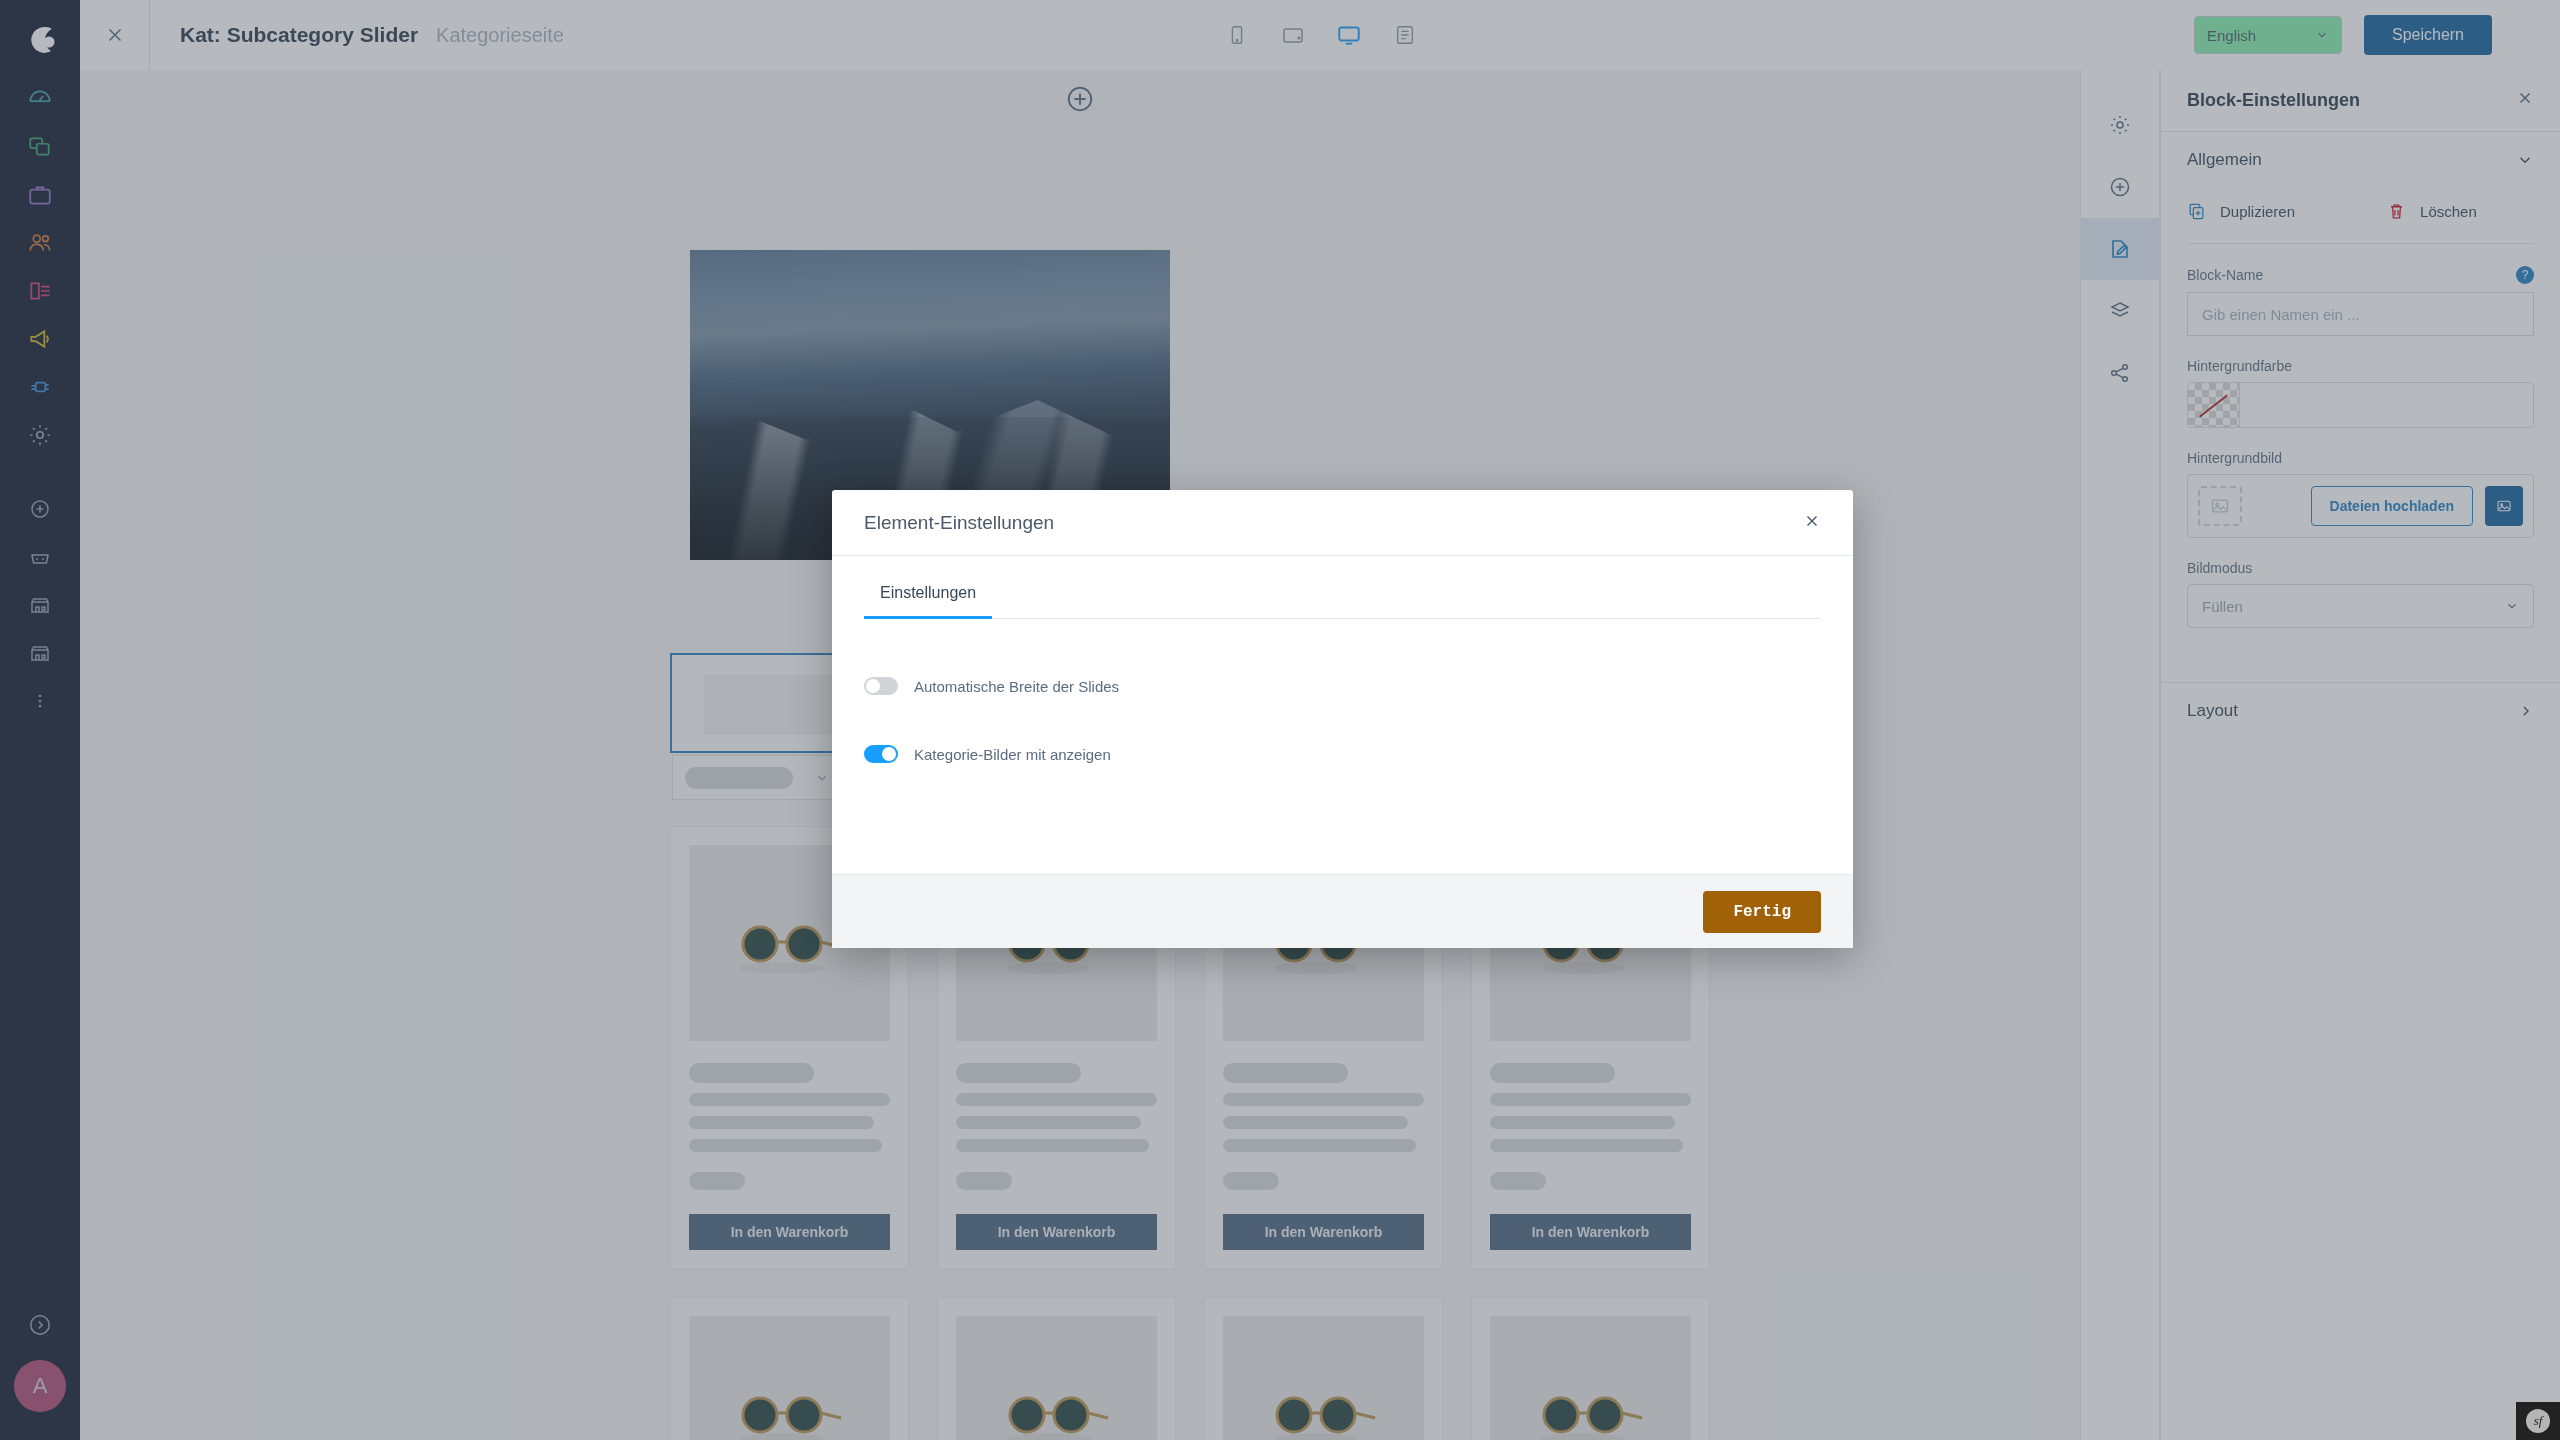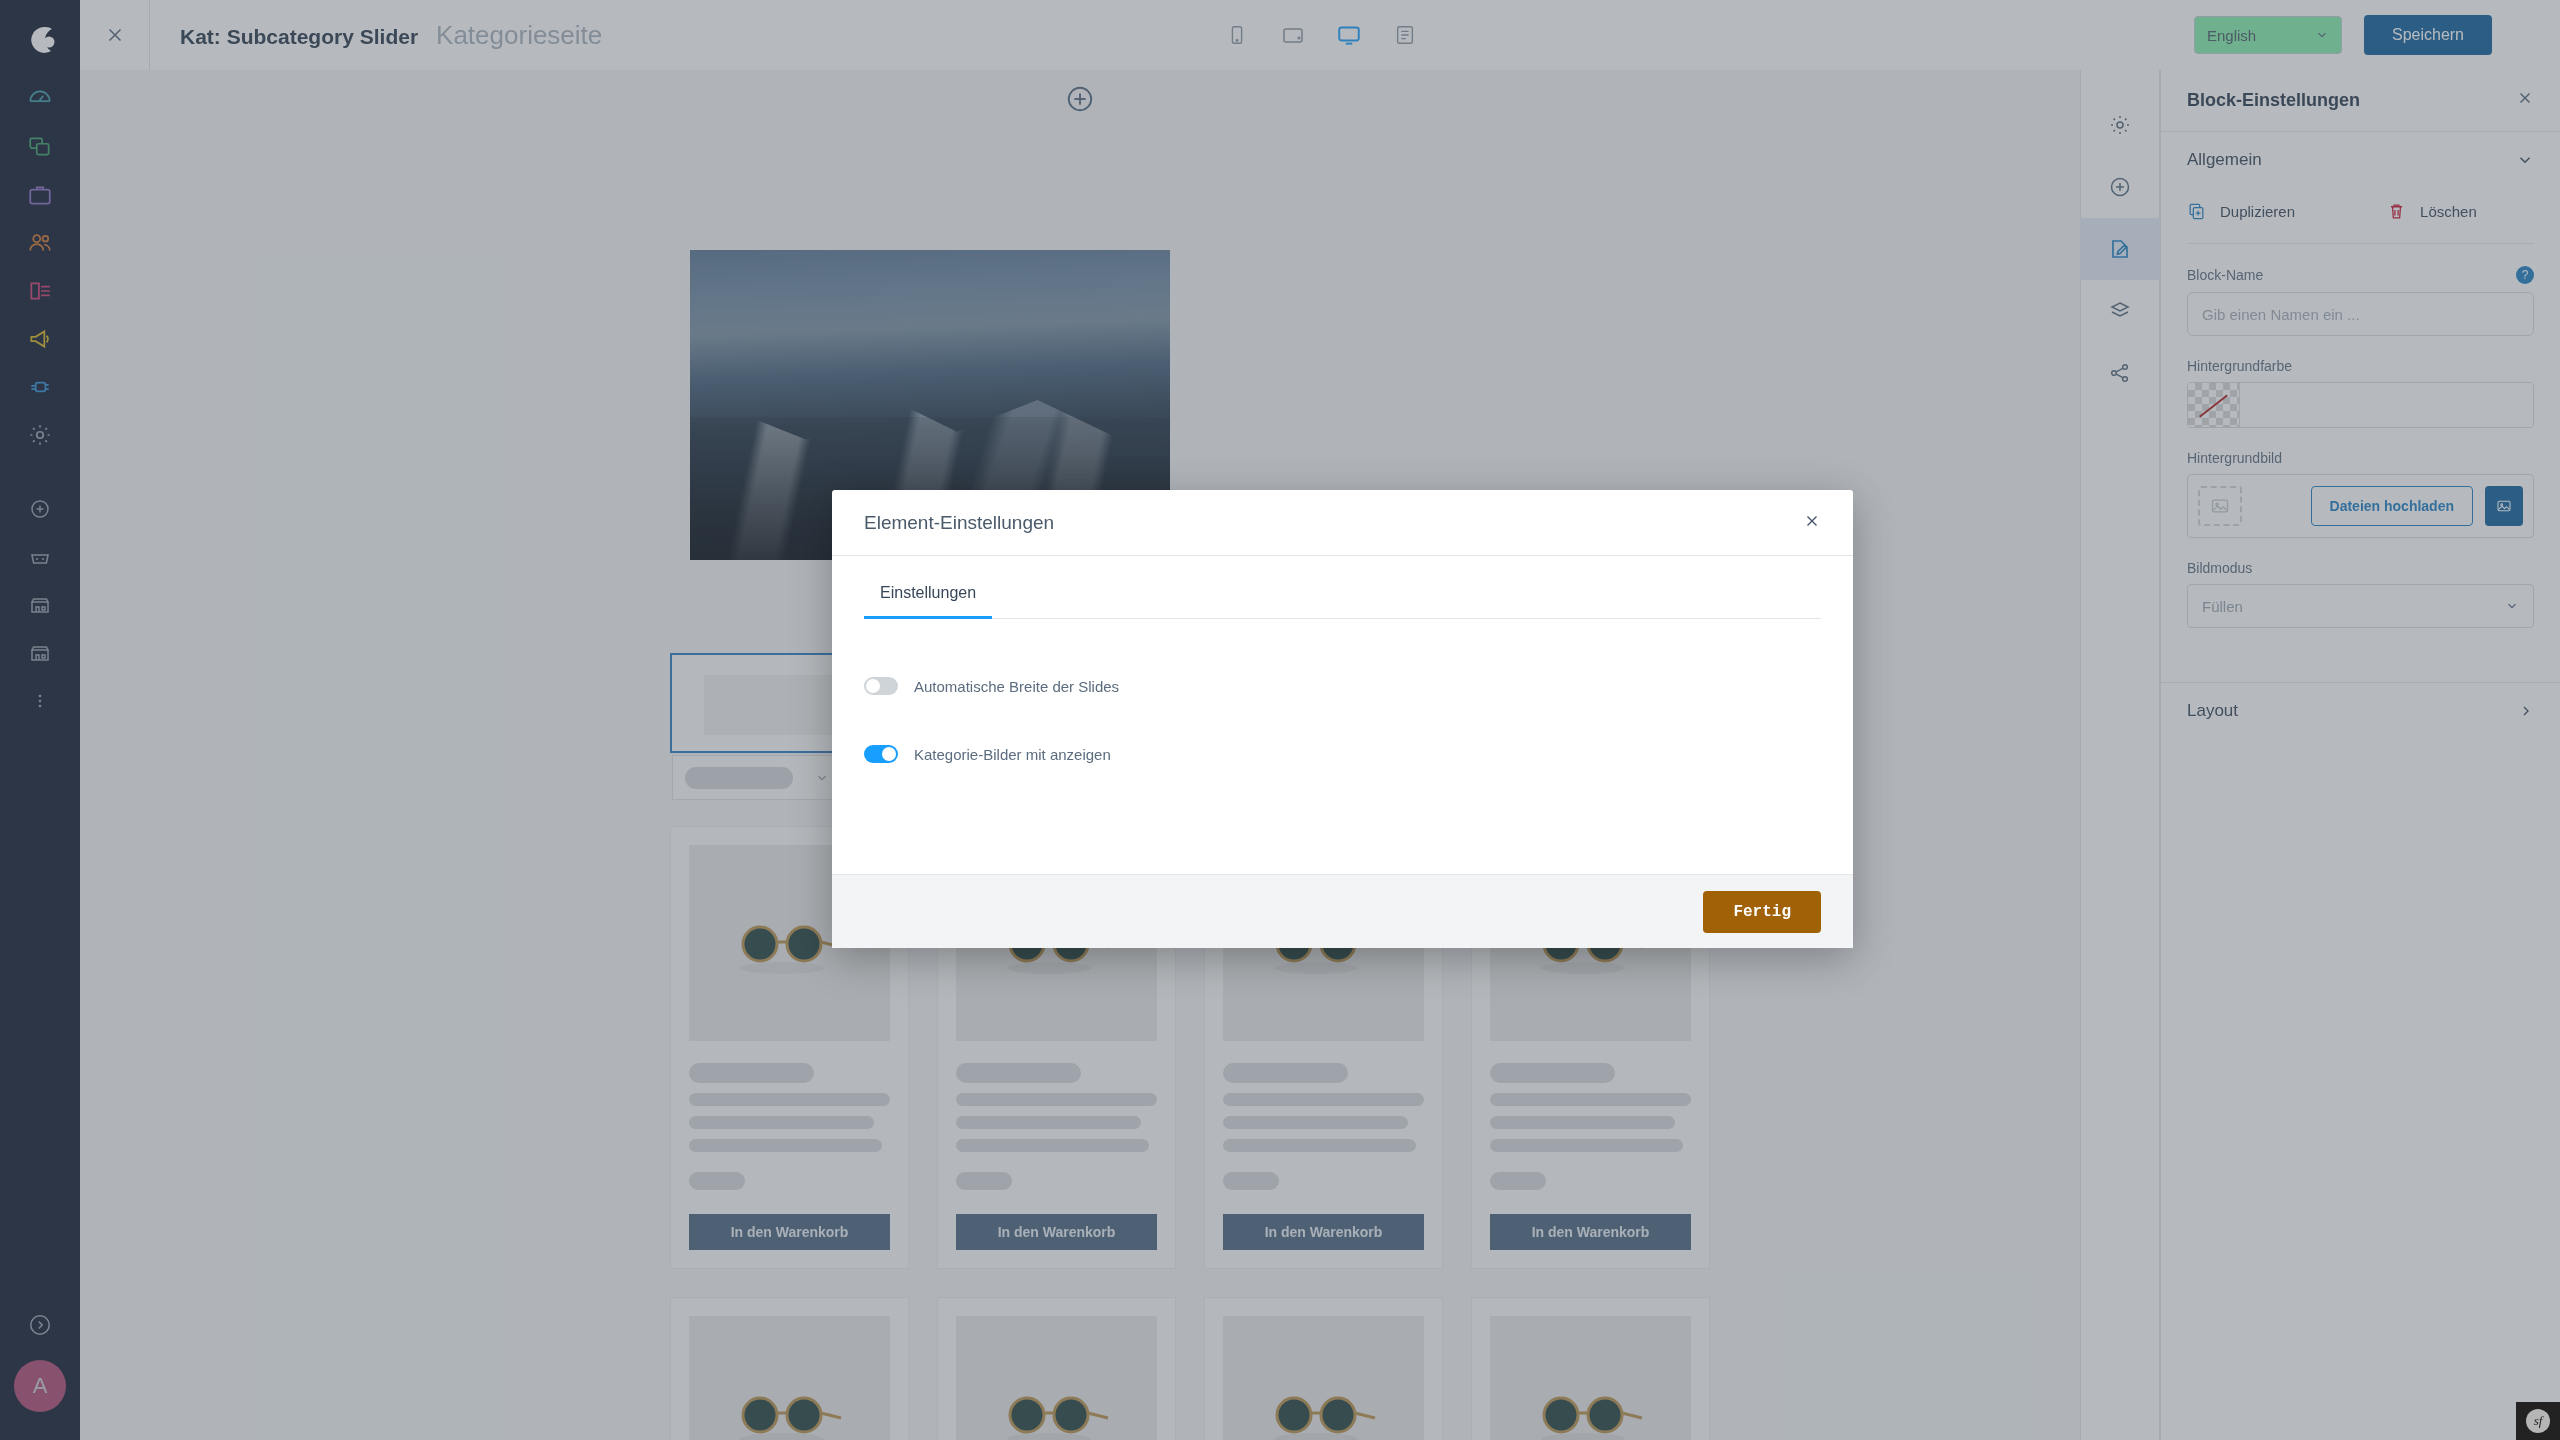--- a/index.html
+++ b/index.html
@@ -34,21 +34,21 @@
   .topbar {
     position: absolute; left: 80px; top: 0; width: 2480px; height: 70px;
     background: #fff; display: flex; align-items: center; z-index: 15;
   }
   .topbar-close {
     width: 70px; height: 70px; display: flex; align-items: center; justify-content: center;
     border-right: 1px solid #dfe3e8; cursor: pointer; color: #52667a;
   }
   .topbar-titles { display: flex; align-items: baseline; gap: 18px; padding-left: 30px; }
   .tb-title { font-size: 21px; font-weight: bold; color: #2b3b4e; }
-  .tb-sub { font-size: 26px; color: #a8b2bd; }
+  .tb-sub { font-size: 20px; color: #a8b2bd; }
   .device-group { position: absolute; left: 1140px; top: 0; height: 70px; display: flex; align-items: center; gap: 22px; }
   .device-btn { width: 34px; height: 34px; display: flex; align-items: center; justify-content: center; cursor: pointer; color: #8a96a3; }
   .device-btn.active { color: #189eff; }
   .topbar-right { position: absolute; right: 68px; top: 0; height: 70px; display: flex; align-items: center; gap: 22px; }
   .lang-select {
     width: 148px; height: 38px; border: 1px solid #c4cbd4; border-radius: 4px; background: #86efac;
     display: flex; align-items: center; justify-content: space-between; padding: 0 12px;
     font-size: 15px; color: #4a5a6a; cursor: pointer;
   }
   .save-btn {
@@ -171,21 +171,21 @@
   .rp-body { padding: 0 26px; }
   .rp-actions { display: flex; gap: 92px; padding: 14px 0 22px; }
   .rp-action { display: flex; align-items: center; gap: 14px; cursor: pointer; font-size: 15px; color: #37475a; }
   .rp-divider { height: 1px; background: #e4e7ea; }
   .rp-label { font-size: 14px; color: #5b6c7f; margin: 22px 0 8px; display: flex; align-items: center; justify-content: space-between; }
   .help-dot {
     width: 18px; height: 18px; border-radius: 50%; background: #1f7fc4; color: #fff;
     font-size: 12px; display: flex; align-items: center; justify-content: center; cursor: pointer;
   }
   .rp-input {
-    width: 100%; height: 44px; border: 1px solid #d6dbe0; border-radius: 6px; background: #fff;
+    width: 100%; height: 44px; border: 1px solid #d6dbe0; border-radius: 0; background: #fff;
     padding: 0 14px; font-size: 15px; color: #37475a; font-family: inherit;
   }
   .rp-input::placeholder { color: #a4adb8; }
   .color-row { display: flex; height: 46px; border: 1px solid #d6dbe0; border-radius: 4px; overflow: hidden; }
   .color-swatch {
     width: 52px; border-right: 1px solid #d6dbe0; position: relative; cursor: pointer;
     background-image: linear-gradient(45deg,#d9d9d9 25%,transparent 25%,transparent 75%,#d9d9d9 75%),
                       linear-gradient(45deg,#d9d9d9 25%,transparent 25%,transparent 75%,#d9d9d9 75%);
     background-size: 14px 14px; background-position: 0 0, 7px 7px; background-color: #fff;
   }

